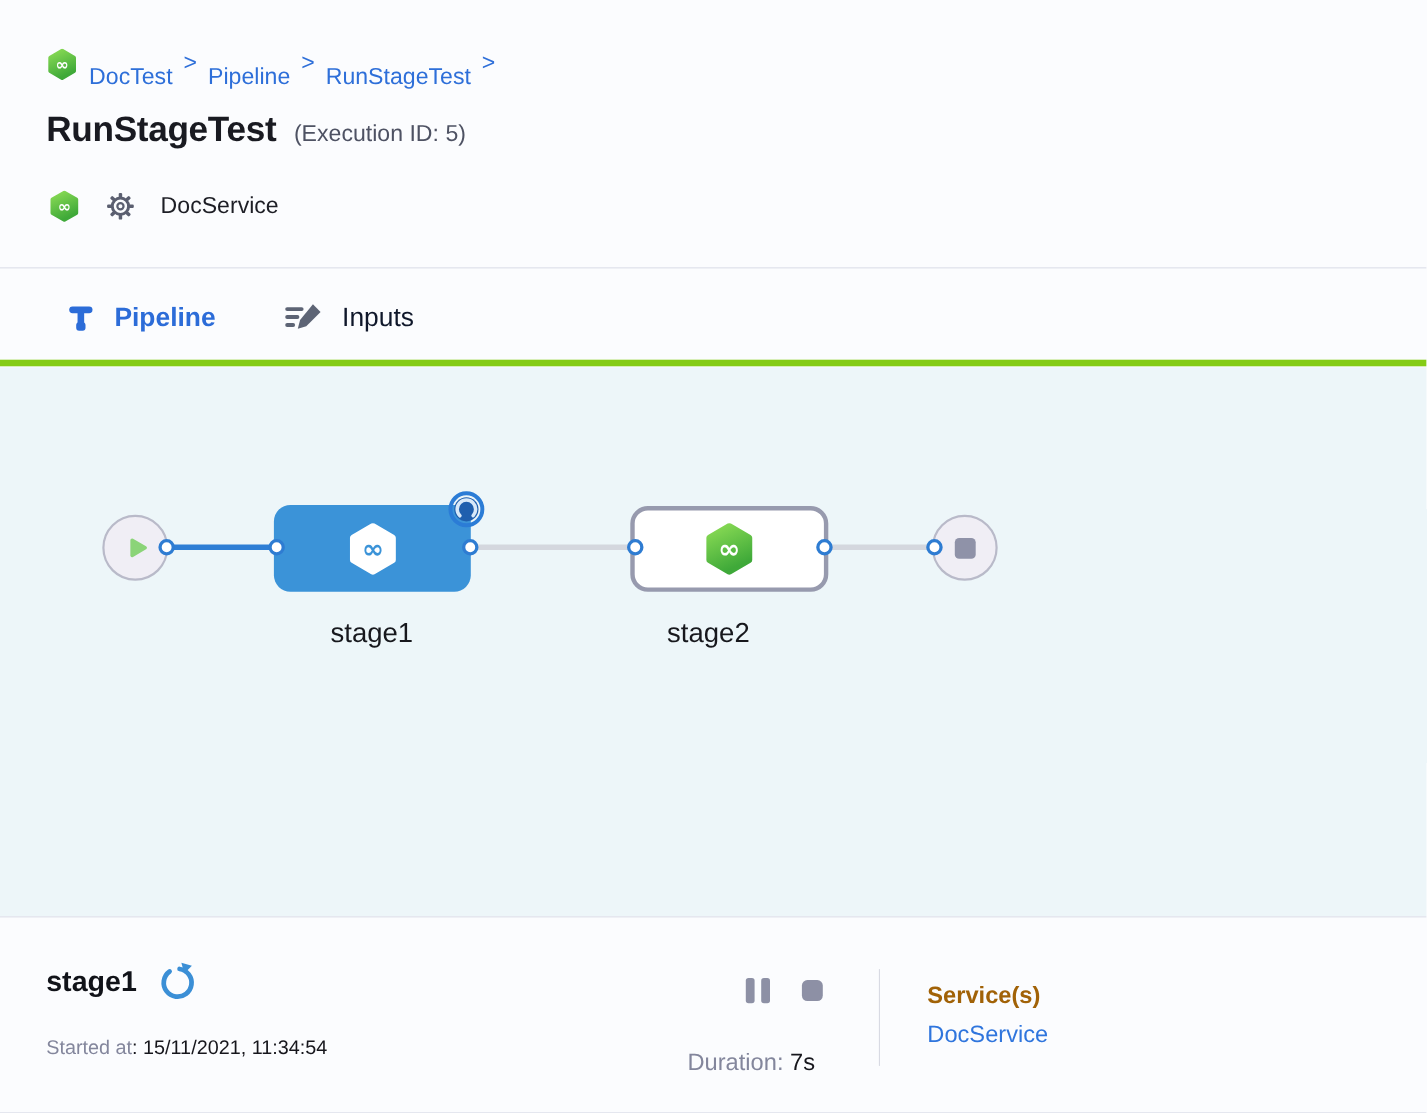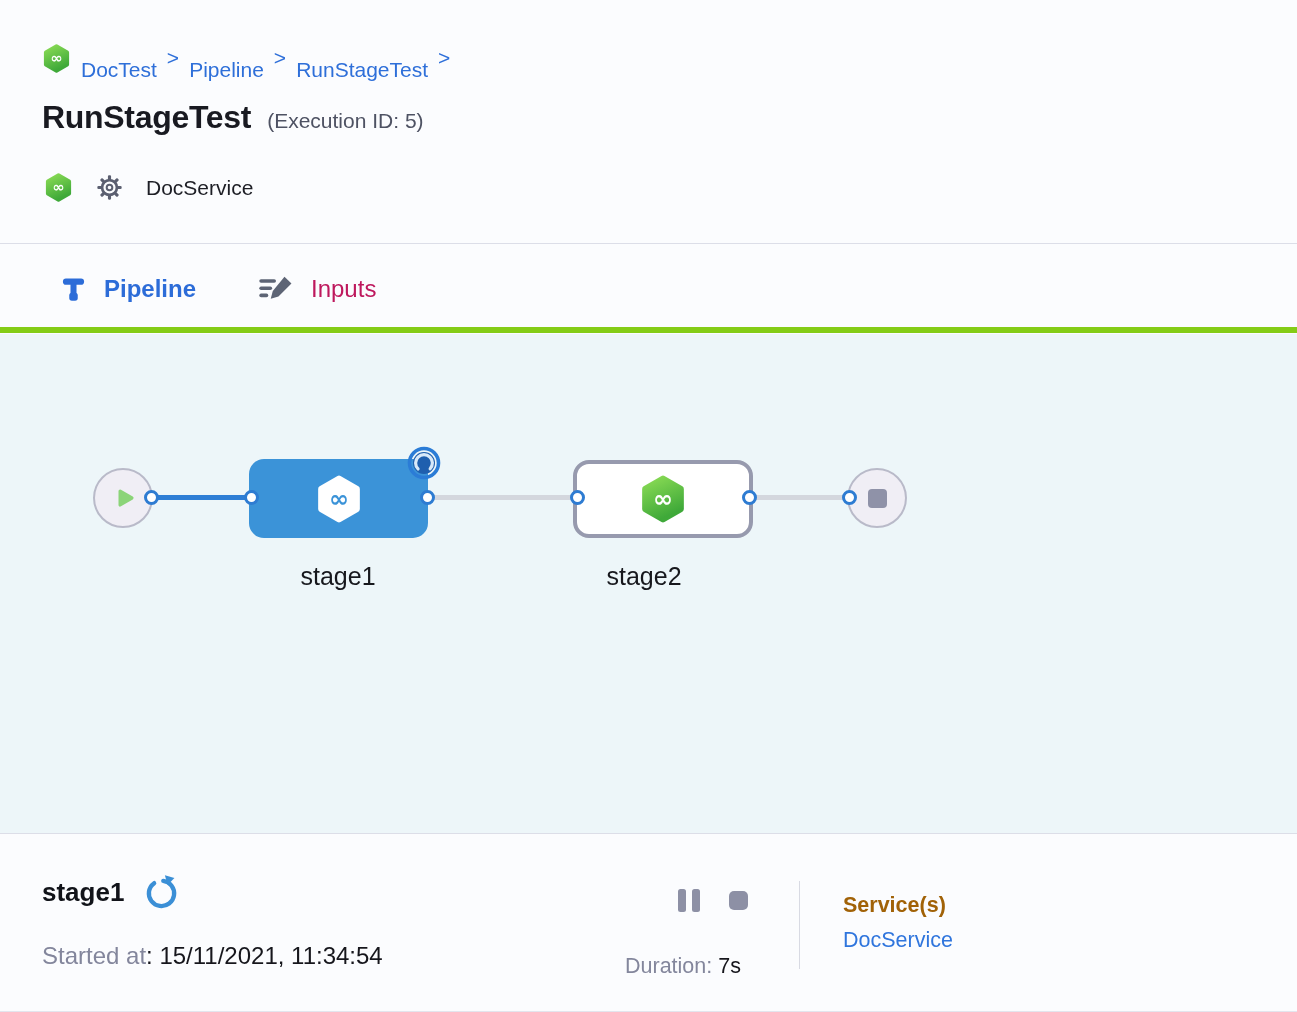--- a/index.html
+++ b/index.html
@@ -20,21 +20,21 @@
   .service-row { position:absolute; top:173px; left:44px; display:flex; align-items:center; gap:23px; }
   .service-name { font-size:21px; color:#1d1e25; margin-left:0px; }
 
   
   .tabbar { position:absolute; top:245px; left:0; width:1297px; height:88px;
             background:#fbfcfe; border-bottom:6px solid #84cc16; }
   .tab { position:absolute; display:flex; align-items:center; gap:17px; height:88px; cursor:pointer; }
   .tab-pipeline { left:60px; }
   .tab-inputs { left:258px; }
   .tab-label-active { font-size:24px; font-weight:700; color:#2c6cd8; }
-  .tab-label { font-size:24px; font-weight:400; color:#be185d; }
+  .tab-label { font-size:24px; font-weight:400; color:#0f172a; }
   .tab-underline { position:absolute; left:42px; top:329px; width:186px; height:4px;
                    background:#2c6cd8; border-radius:3px; }
 
   
   .canvas { position:absolute; top:334px; left:0; width:1297px; height:499px; background:#edf6f9; }
   .node-circle { position:absolute; width:60px; height:60px; border-radius:50%;
                  background:#f0eef5; border:2px solid #b9bac9;
                  display:flex; align-items:center; justify-content:center; cursor:pointer; }
   .edge { position:absolute; height:5px; top:161px; }
   .edge-blue { background:#2e7ed5; }
@@ -60,21 +60,21 @@
   .tooltip-text { color:#ffffff; font-size:24px; font-weight:500; }
   .tooltip-arrow { position:absolute; left:101px; top:100px; width:0; height:0;
                    border-left:17px solid transparent; border-right:17px solid transparent;
                    border-top:22px solid #1d2e4e; }
 
   
   .footer { position:absolute; top:833px; left:0; width:1297px; height:179px;
             background:#fbfcfe; border-top:1px solid #dcdee8; border-bottom:1px solid #e3e5ee; }
   .footer-stage-row { position:absolute; left:42px; top:40px; display:flex; align-items:center; gap:19px; }
   .footer-stage-name { font-size:26px; font-weight:700; color:#111319; }
-  .footer-started { position:absolute; left:42px; top:108px; font-size:24px; color:#16161c; }
+  .footer-started { position:absolute; left:42px; top:108px; font-size:18px; color:#16161c; }
   .label-gray { color:#83869c; }
   .exec-controls { position:absolute; left:678px; top:55px; display:flex; align-items:center; gap:29px; }
   .pause-icon { display:flex; gap:6px; cursor:pointer; }
   .pause-icon span { width:8px; height:23px; background:#8d90a5; border-radius:2.5px; }
   .stop-icon { width:19px; height:19px; border-radius:5px; background:#8d90a5; cursor:pointer; }
   .footer-duration { position:absolute; left:625px; top:120px; font-size:21.5px; color:#16161c; }
   .footer-vdivider { position:absolute; left:799px; top:47px; width:1px; height:88px; background:#d8dae3; }
   .footer-services-label { position:absolute; left:843px; top:59px; font-size:21.5px; font-weight:600; color:#a16207; }
   .footer-services-link { position:absolute; left:843px; top:94px; font-size:21.5px; color:#2f75dd; cursor:pointer; }
 

